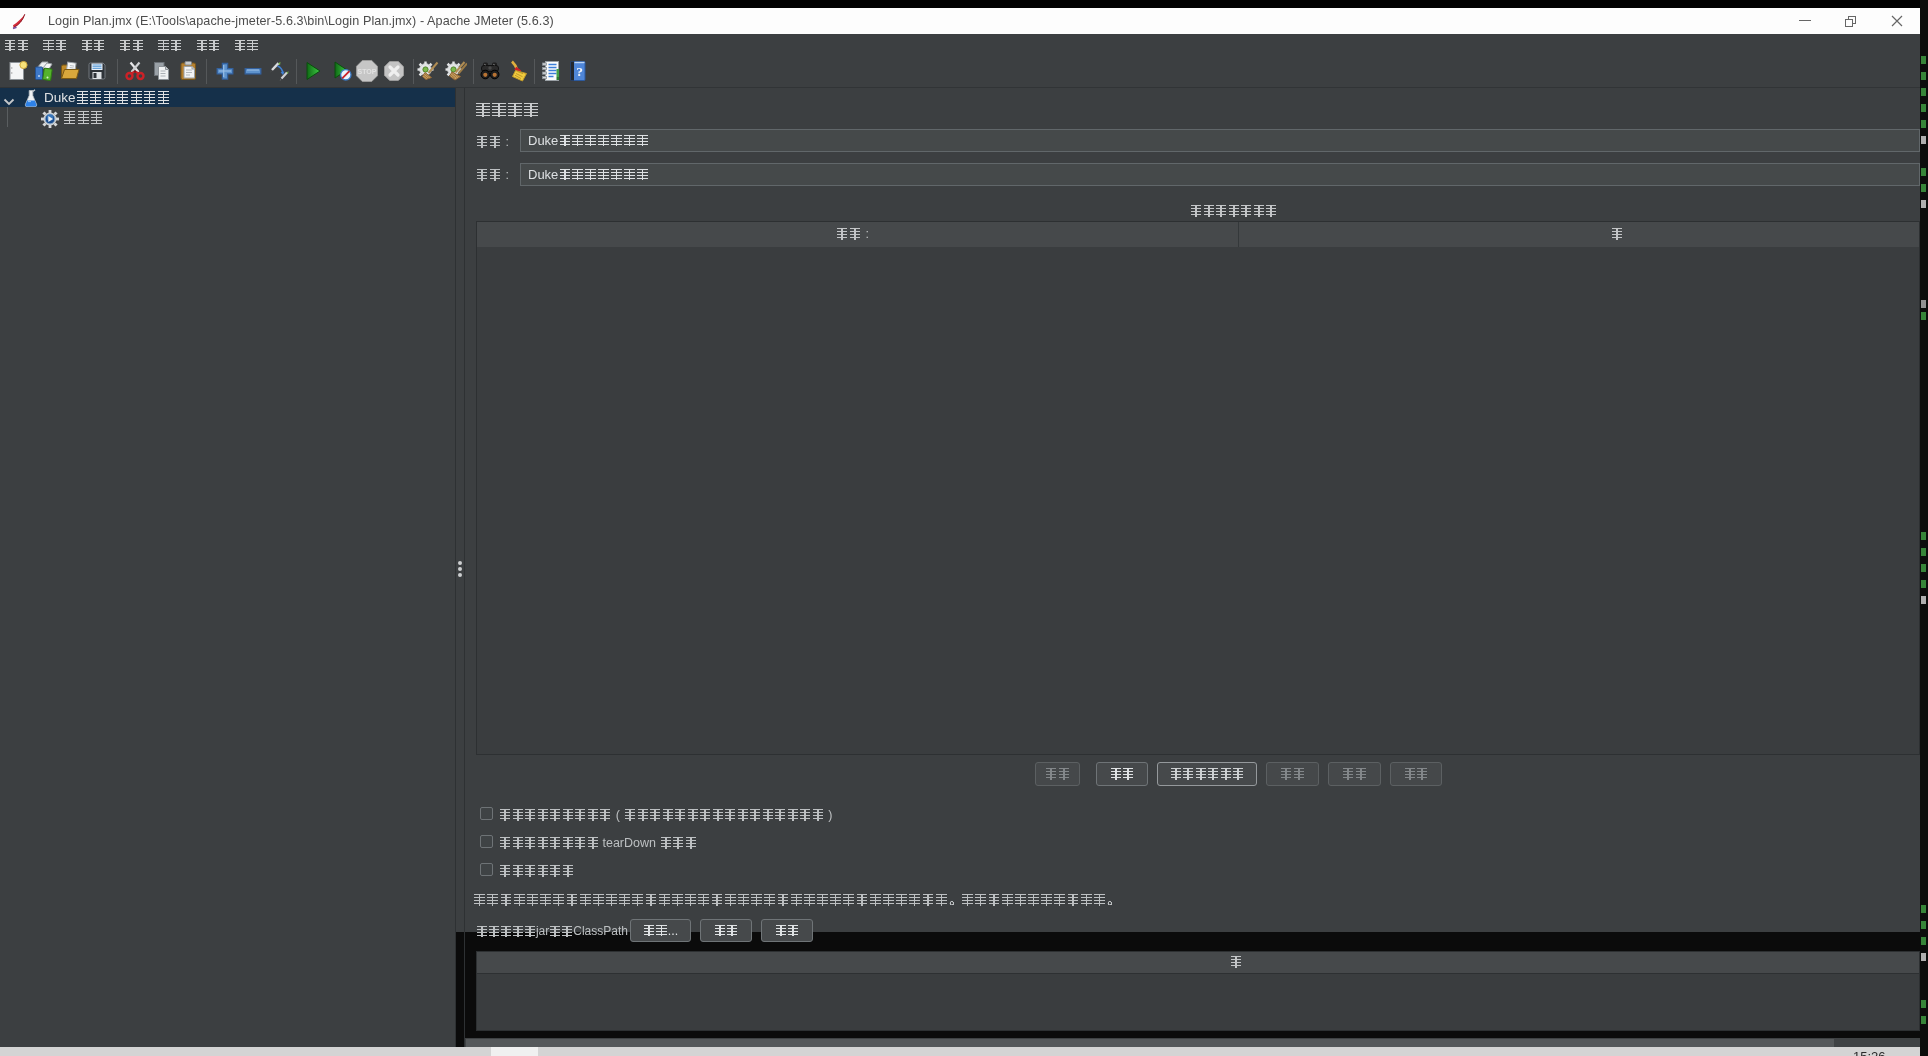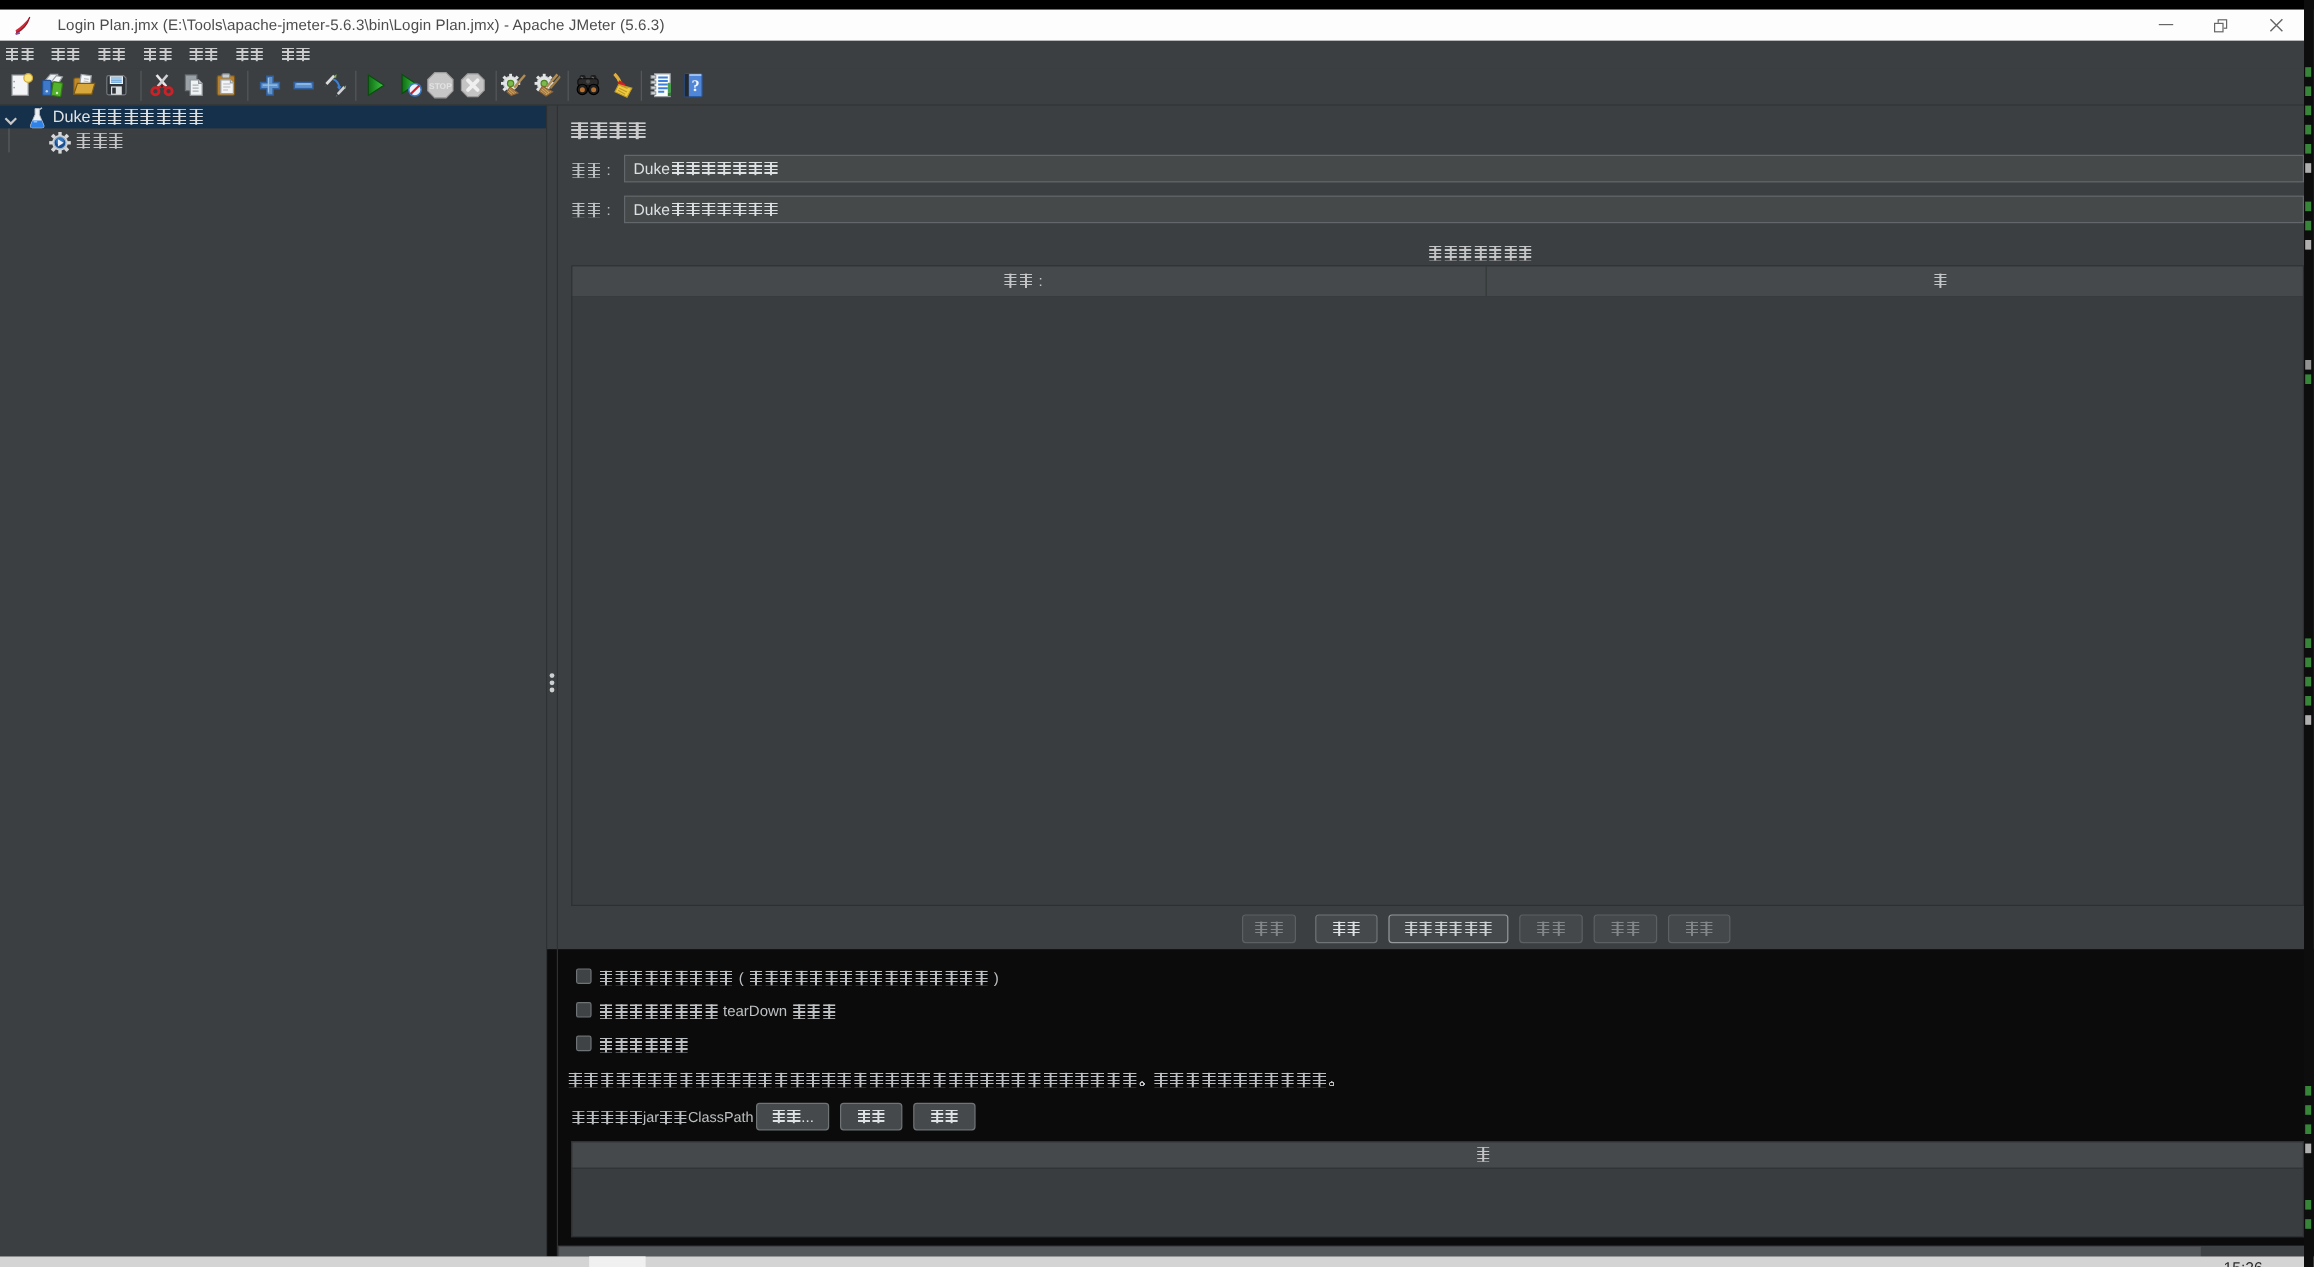--- a/index.html
+++ b/index.html
@@ -1,16 +1,16 @@
 <!DOCTYPE html>
 <html><head><meta charset="utf-8"><style>
 *{margin:0;padding:0;box-sizing:border-box}
 html,body{width:1928px;height:1056px;overflow:hidden;background:#0b0b0b}
 body,div,span{font-family:"Liberation Sans",sans-serif}
-#root{position:absolute;left:0;top:0;width:1928px;height:791px;background:#3c3f41}
+#root{position:absolute;left:0;top:0;width:1928px;height:932px;background:#3c3f41}
 .abs{position:absolute}
 i.c{display:inline-block;width:.82em;height:.92em;margin:0 .09em;vertical-align:-.14em;font-style:normal;
  background:linear-gradient(to right,transparent 44%,currentColor 44% 56%,transparent 56%),
  repeating-linear-gradient(to bottom,currentColor 0 1px,transparent 1px 2.9px)}
 i.pw{display:inline-block;width:.82em;margin:0 .09em;text-align:center;font-style:normal}
 i.pp{display:inline-block;width:.82em;height:.8em;margin:0 .09em;vertical-align:-.05em;font-style:normal;
  background:radial-gradient(circle at 25% 85%,transparent 1.1px,currentColor 1.2px 2.1px,transparent 2.3px)}
 .btn{position:absolute;height:24px;border-radius:3px;background:#45484a;border:1px solid #5c6062;color:#83878a;
  font-size:12.5px;display:flex;align-items:center;justify-content:center}
 .btn.en{color:#dfe2e4;border-color:#6f7477;background:#46494b}

